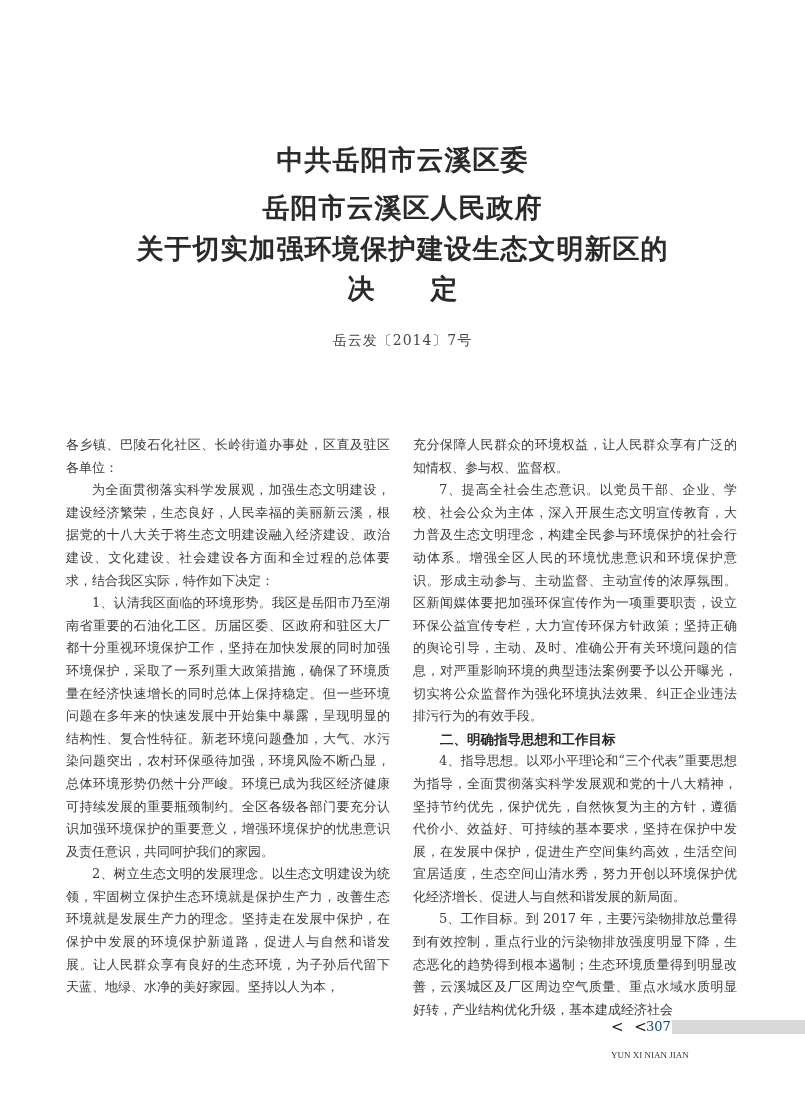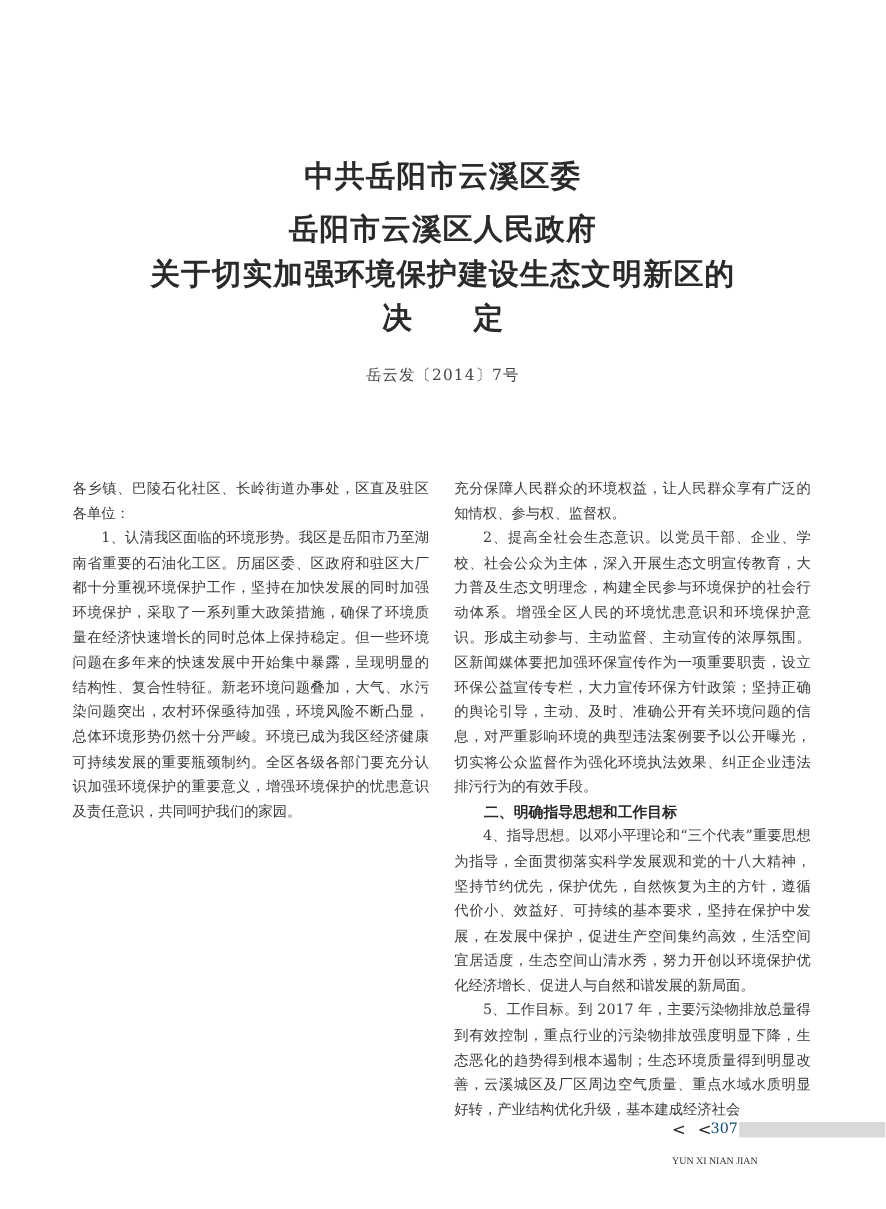--- a/index.html
+++ b/index.html
@@ -31,26 +31,28 @@
 <div class="title t2">岳阳市云溪区人民政府</div>
 <div class="title t3">关于切实加强环境保护建设生态文明新区的</div>
 <div class="title t4">
   <span>决</span><span class="gap"></span><span>定</span>
 </div>
 
 <div class="docno">岳云发〔2014〕7号</div>
 
 <div class="col left">
   <p>各乡镇、巴陵石化社区、长岭街道办事处，区直及驻区各单位：</p>
+  <p class="indent">为全面贯彻落实科学发展观，加强生态文明建设，建设经济繁荣，生态良好，人民幸福的美丽新云溪，根据党的十八大关于将生态文明建设融入经济建设、政治建设、文化建设、社会建设各方面和全过程的总体要求，结合我区实际，特作如下决定：</p>
   <p class="indent">1、认清我区面临的环境形势。我区是岳阳市乃至湖南省重要的石油化工区。历届区委、区政府和驻区大厂都十分重视环境保护工作，坚持在加快发展的同时加强环境保护，采取了一系列重大政策措施，确保了环境质量在经济快速增长的同时总体上保持稳定。但一些环境问题在多年来的快速发展中开始集中暴露，呈现明显的结构性、复合性特征。新老环境问题叠加，大气、水污染问题突出，农村环保亟待加强，环境风险不断凸显，总体环境形势仍然十分严峻。环境已成为我区经济健康可持续发展的重要瓶颈制约。全区各级各部门要充分认识加强环境保护的重要意义，增强环境保护的忧患意识及责任意识，共同呵护我们的家园。</p>
+  <p class="indent">2、树立生态文明的发展理念。以生态文明建设为统领，牢固树立保护生态环境就是保护生产力，改善生态环境就是发展生产力的理念。坚持走在发展中保护，在保护中发展的环境保护新道路，促进人与自然和谐发展。让人民群众享有良好的生态环境，为子孙后代留下天蓝、地绿、水净的美好家园。坚持以人为本，</p>
 </div>
 
 <div class="col right">
   <p>充分保障人民群众的环境权益，让人民群众享有广泛的知情权、参与权、监督权。</p>
-  <p class="indent">2、提高全社会生态意识。以党员干部、企业、学校、社会公众为主体，深入开展生态文明宣传教育，大力普及生态文明理念，构建全民参与环境保护的社会行动体系。增强全区人民的环境忧患意识和环境保护意识。形成主动参与、主动监督、主动宣传的浓厚氛围。区新闻媒体要把加强环保宣传作为一项重要职责，设立环保公益宣传专栏，大力宣传环保方针政策；坚持正确的舆论引导，主动、及时、准确公开有关环境问题的信息，对严重影响环境的典型违法案例要予以公开曝光，切实将公众监督作为强化环境执法效果、纠正企业违法排污行为的有效手段。</p>
+  <p class="indent">7、提高全社会生态意识。以党员干部、企业、学校、社会公众为主体，深入开展生态文明宣传教育，大力普及生态文明理念，构建全民参与环境保护的社会行动体系。增强全区人民的环境忧患意识和环境保护意识。形成主动参与、主动监督、主动宣传的浓厚氛围。区新闻媒体要把加强环保宣传作为一项重要职责，设立环保公益宣传专栏，大力宣传环保方针政策；坚持正确的舆论引导，主动、及时、准确公开有关环境问题的信息，对严重影响环境的典型违法案例要予以公开曝光，切实将公众监督作为强化环境执法效果、纠正企业违法排污行为的有效手段。</p>
   <p class="heading">二、明确指导思想和工作目标</p>
   <p class="indent">4、指导思想。以邓小平理论和“三个代表”重要思想为指导，全面贯彻落实科学发展观和党的十八大精神，坚持节约优先，保护优先，自然恢复为主的方针，遵循代价小、效益好、可持续的基本要求，坚持在保护中发展，在发展中保护，促进生产空间集约高效，生活空间宜居适度，生态空间山清水秀，努力开创以环境保护优化经济增长、促进人与自然和谐发展的新局面。</p>
   <p class="indent">5、工作目标。到 2017 年，主要污染物排放总量得到有效控制，重点行业的污染物排放强度明显下降，生态恶化的趋势得到根本遏制；生态环境质量得到明显改善，云溪城区及厂区周边空气质量、重点水域水质明显好转，产业结构优化升级，基本建成经济社会</p>
 </div>
 
 <div class="footer">
   <span class="arrows">&lt; &lt;</span>
   <span class="pageno">307</span>
   <div class="bar"></div>
   <span class="journal">YUN XI NIAN JIAN</span>

